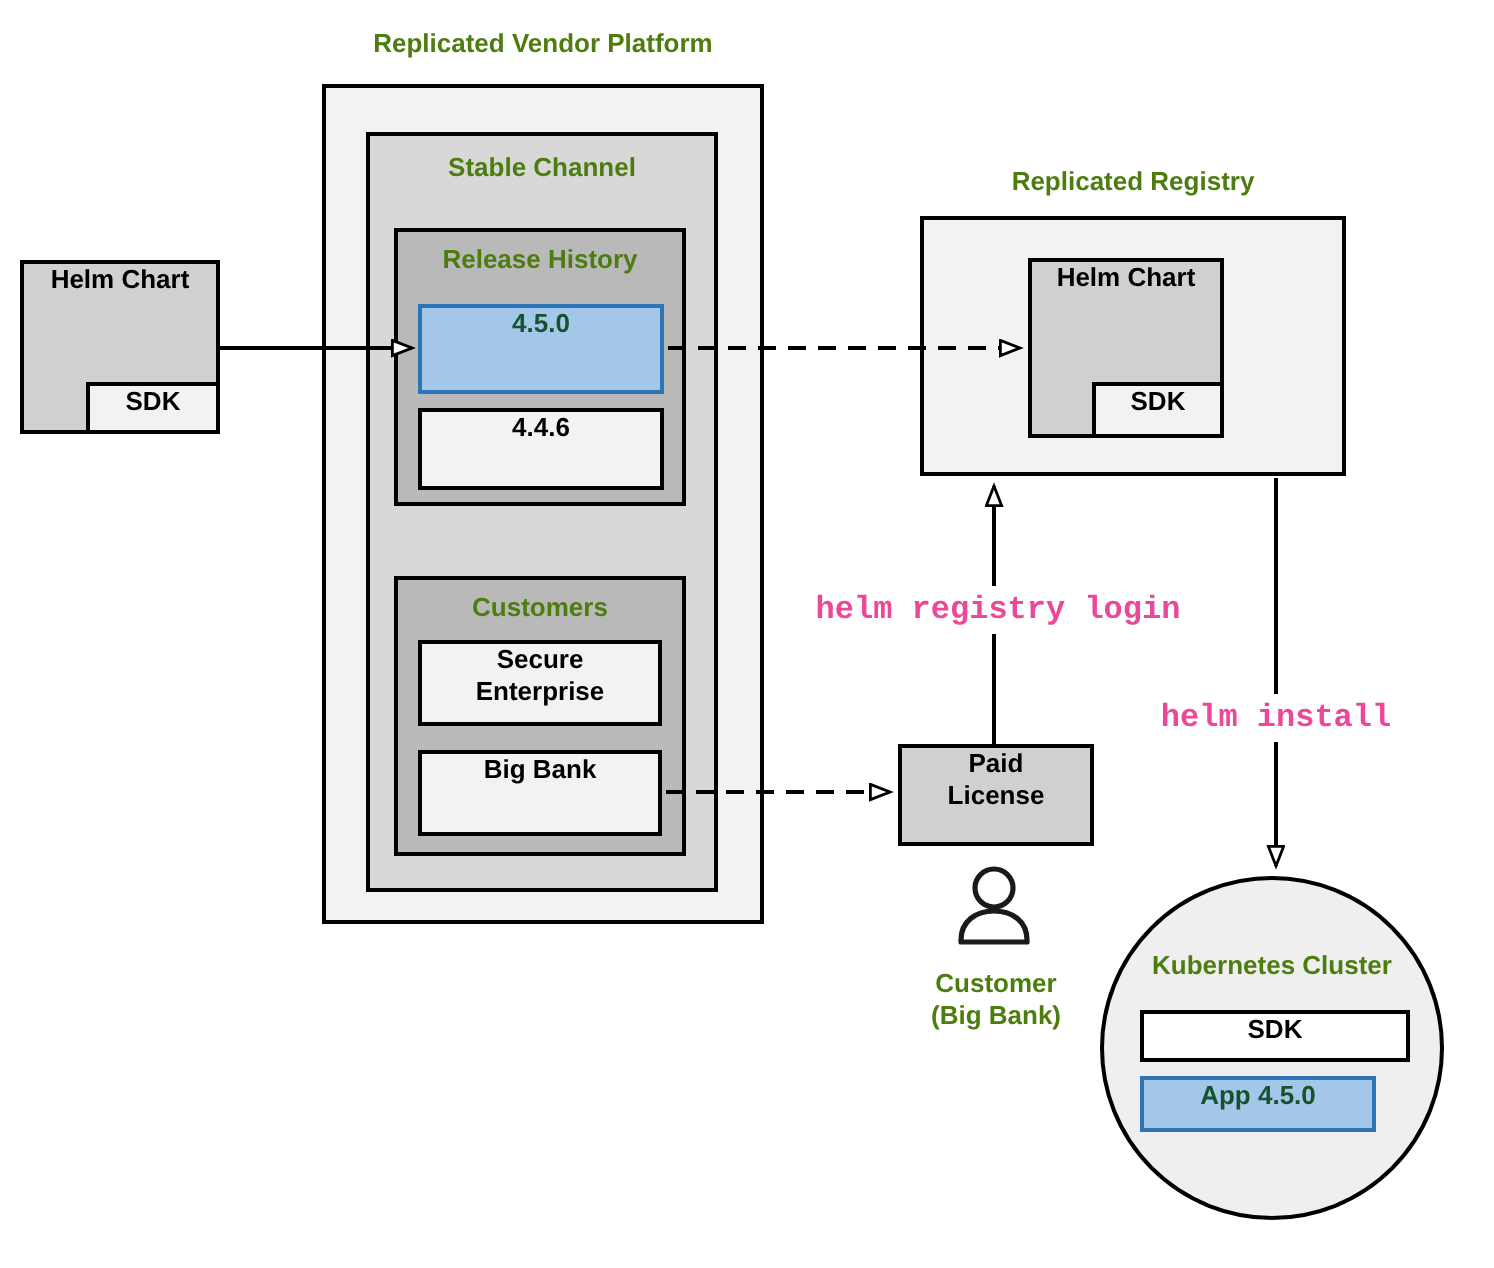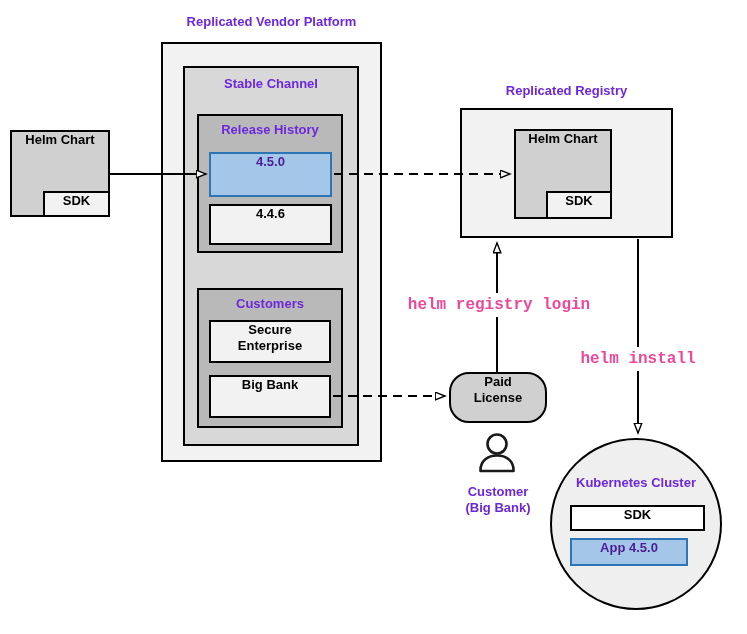--- a/index.html
+++ b/index.html
@@ -3,33 +3,33 @@
 <meta charset="utf-8">
 <style>
   html,body{margin:0;padding:0;background:#fff;}
   .canvas{
     position:relative;width:747px;height:634px;background:#fff;overflow:hidden;
     font-family:"Liberation Sans",sans-serif;
   }
   .box{position:absolute;border:2px solid #000;box-sizing:border-box;}
   .lbl{
     position:absolute;font-family:"Liberation Sans",sans-serif;font-weight:bold;
-    font-size:13px;color:#6d28d9;line-height:1.25;text-align:center;box-sizing:border-box;
+    font-size:13px;color:#4d7c0f;line-height:1.25;text-align:center;box-sizing:border-box;
   }
   .flexc{display:flex;align-items:flex-start;justify-content:center;text-align:center;
     font-weight:bold;font-size:13px;line-height:1.25;}
   
   .fill-outer{background:#f2f2f2;}
   .fill-mid{background:#d8d8d8;}
   .fill-dark{background:#b9b9b9;}
   .fill-chart{background:#d0d0d0;}
   .fill-white{background:#ffffff;}
   .fill-circle{background:#efefef;}
   .fill-blue{background:#a4c6e8;border-color:#2e75b5;}
-  .txt-blue{color:#4c1d95;}
+  .txt-blue{color:#14532d;}
   .circle{border-radius:50%;}
   .overlay{position:absolute;left:0;top:0;z-index:2;pointer-events:none;}
   .cmd{
     position:absolute;transform:translateX(-50%);z-index:3;background:#fff;
     font-family:"Liberation Mono",monospace;font-weight:bold;font-size:16px;
     color:#ec4899;padding:3px 6px;white-space:nowrap;
   }
   .wrap-narrow{display:inline-block;width:82px;}
   .wrap-paid{display:inline-block;width:62px;}
 </style>
@@ -68,21 +68,21 @@
 
   <div class="lbl" style="left:460px;top:83px;width:213px;">Replicated Registry</div>
 
   <div class="box fill-outer" style="left:460px;top:108px;width:213px;height:130px;"></div>
 
   <div class="box fill-chart flexc" style="left:514px;top:129px;width:98px;height:90px;">
     <span style="margin-bottom:6px;">Helm Chart</span>
   </div>
   <div class="box fill-outer flexc" style="left:546px;top:191px;width:66px;height:28px;">SDK</div>
 
-  <div class="box fill-chart flexc" style="left:449px;top:372px;width:98px;height:51px;border-radius:20px;">
+  <div class="box fill-chart flexc" style="left:449px;top:372px;width:98px;height:51px;">
     <span class="wrap-paid">Paid License</span>
   </div>
 
   <div class="lbl" style="left:448px;top:484px;width:100px;">
     <span style="display:block;">Customer</span>
     <span style="display:block;">(Big Bank)</span>
   </div>
 
   <div class="box fill-circle circle" style="left:550px;top:438px;width:172px;height:172px;"></div>
   <div class="lbl" style="left:550px;top:475px;width:172px;">Kubernetes Cluster</div>

